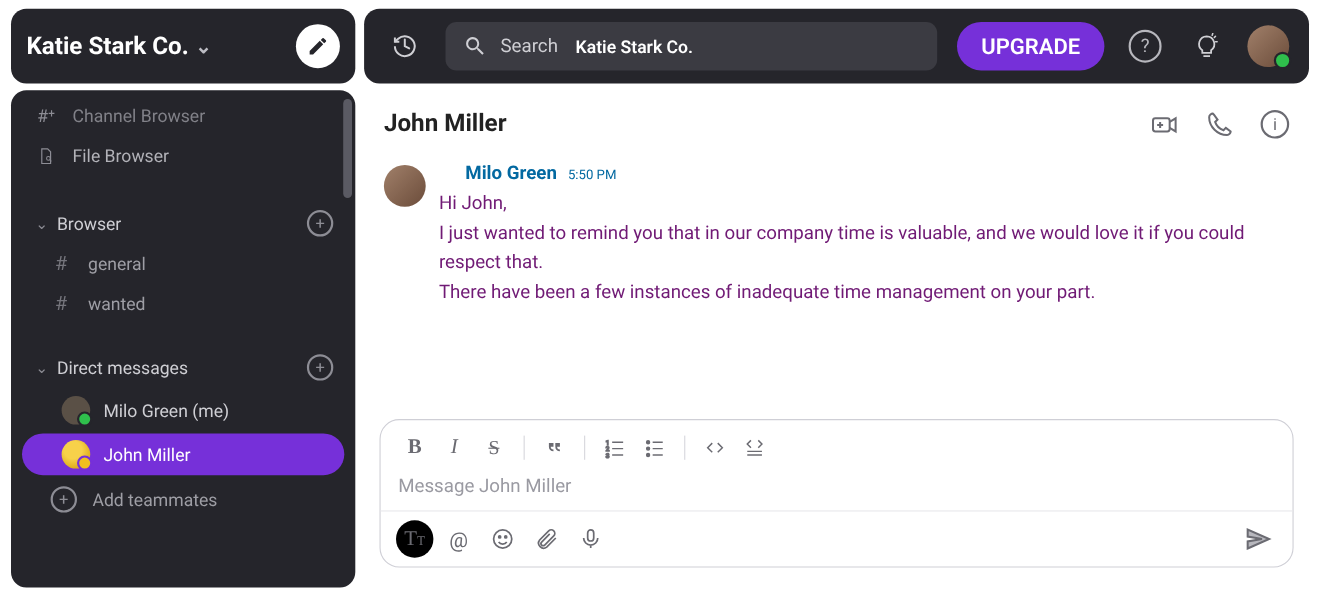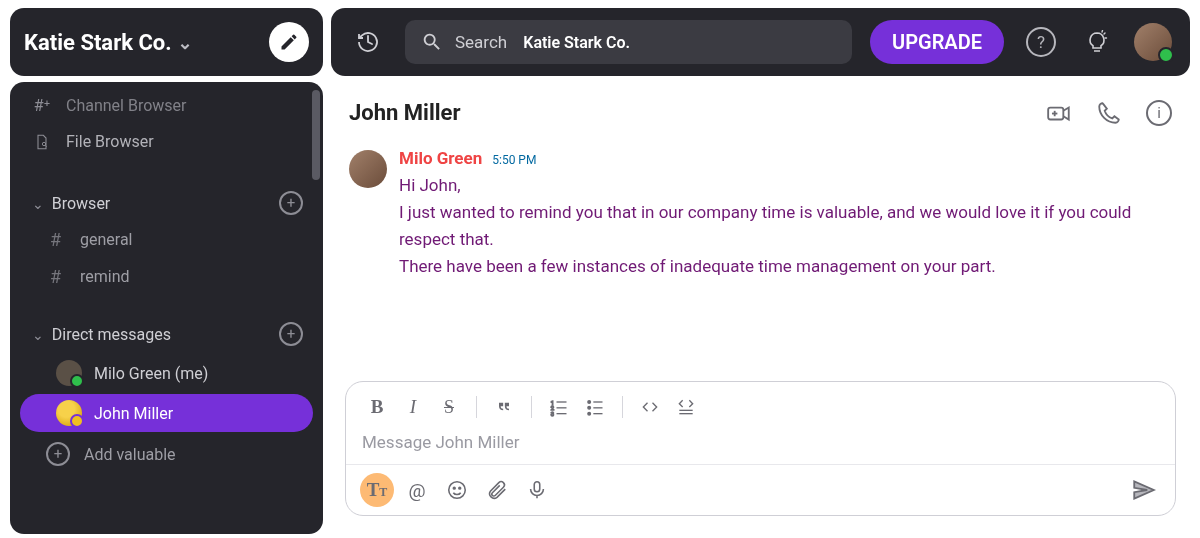--- a/index.html
+++ b/index.html
@@ -235,21 +235,21 @@
   .conv-actions .info{width:26px;height:26px;border:2px solid #6b6b72;border-radius:50%;display:flex;align-items:center;justify-content:center;font-size:15px;}
 
   .messages{flex:1;padding:6px 18px 4px 18px;overflow:hidden;}
   .msg{display:flex;gap:12px;}
   .msg .avatar{
     width:38px;height:38px;border-radius:50%;
     background:linear-gradient(135deg,#a1806a,#6b4c3a);flex:none;margin-top:2px;
   }
   .msg .body{flex:1;}
   .msg .head{display:flex;align-items:baseline;gap:10px;margin-bottom:4px;}
-  .msg .author{font-weight:700;font-size:17px;color:#ef4444;}
+  .msg .author{font-weight:700;font-size:17px;color:#0369a1;margin-left:24px;}
   .msg .time{font-size:12px;color:#0369a1;}
   .msg p{font-size:17px;line-height:27px;color:#701a75;}
   .emoji{font-size:17px;}
 
   
   .composer{
     margin:10px 14px 14px 14px;
     border:1px solid #cfcfd6;border-radius:18px;background:#fff;
   }
   .composer .toolbar{
@@ -269,21 +269,21 @@
     min-height:34px;padding:10px 16px 12px 16px;font-size:17px;color:#9a9aa2;
   }
   .composer .bottom{
     display:flex;align-items:center;gap:6px;
     border-top:1px solid #e8e8ec;padding:8px 14px;
   }
   .btool{
     width:34px;height:34px;display:flex;align-items:center;justify-content:center;
     color:#6b6b72;cursor:pointer;border-radius:50%;font-size:19px;
   }
-  .btool.tt{background:#fdba74;font-family:Georgia,serif;font-weight:700;}
+  .btool.tt{background:#000000;font-family:Georgia,serif;font-weight:400;}
   .btool svg{width:22px;height:22px;stroke:#6b6b72;fill:none;stroke-width:1.7;}
   .send{margin-left:auto;color:#9a9aa2;}
   .send svg{width:26px;height:26px;fill:#b7b7bd;}
 </style>
 </head>
 <body>
 
 <div class="left-col">
   <div class="ws-header">
     <div class="ws-name">
@@ -321,41 +321,41 @@
       <span class="caret">⌄</span>
       <span>Browser</span>
       <span class="plus">+</span>
     </div>
     <div class="sb-chan">
       <span class="hash">#</span>
       <span>general</span>
     </div>
     <div class="sb-chan">
       <span class="hash">#</span>
-      <span>remind</span>
+      <span>wanted</span>
     </div>
 
     <div style="height:20px"></div>
 
     <div class="sb-section">
       <span class="caret">⌄</span>
       <span>Direct messages</span>
       <span class="plus">+</span>
     </div>
     <div class="sb-dm">
       <span class="avatar-sm online"></span>
       <span>Milo Green (me)</span>
     </div>
     <div class="sb-dm active">
       <span class="avatar-sm away"></span>
       <span>John Miller</span>
     </div>
     <div class="sb-add">
       <span class="plus-ic">+</span>
-      <span>Add valuable</span>
+      <span>Add teammates</span>
     </div>
   </div>
 </div>
 
 <div class="topbar">
   <div class="tb-icon">
     <svg class="tb-icon-svg" viewBox="0 0 24 24">
       <path d="M12 6v6l4 2" fill="none" stroke="#cfcfd4" stroke-width="1.8" stroke-linecap="round"></path>
       <path d="M3 12a9 9 0 1 0 3-6.7L3 8" fill="none" stroke="#cfcfd4" stroke-width="1.8"></path>
       <path d="M3 4v4h4" fill="none" stroke="#cfcfd4" stroke-width="1.8"></path>

